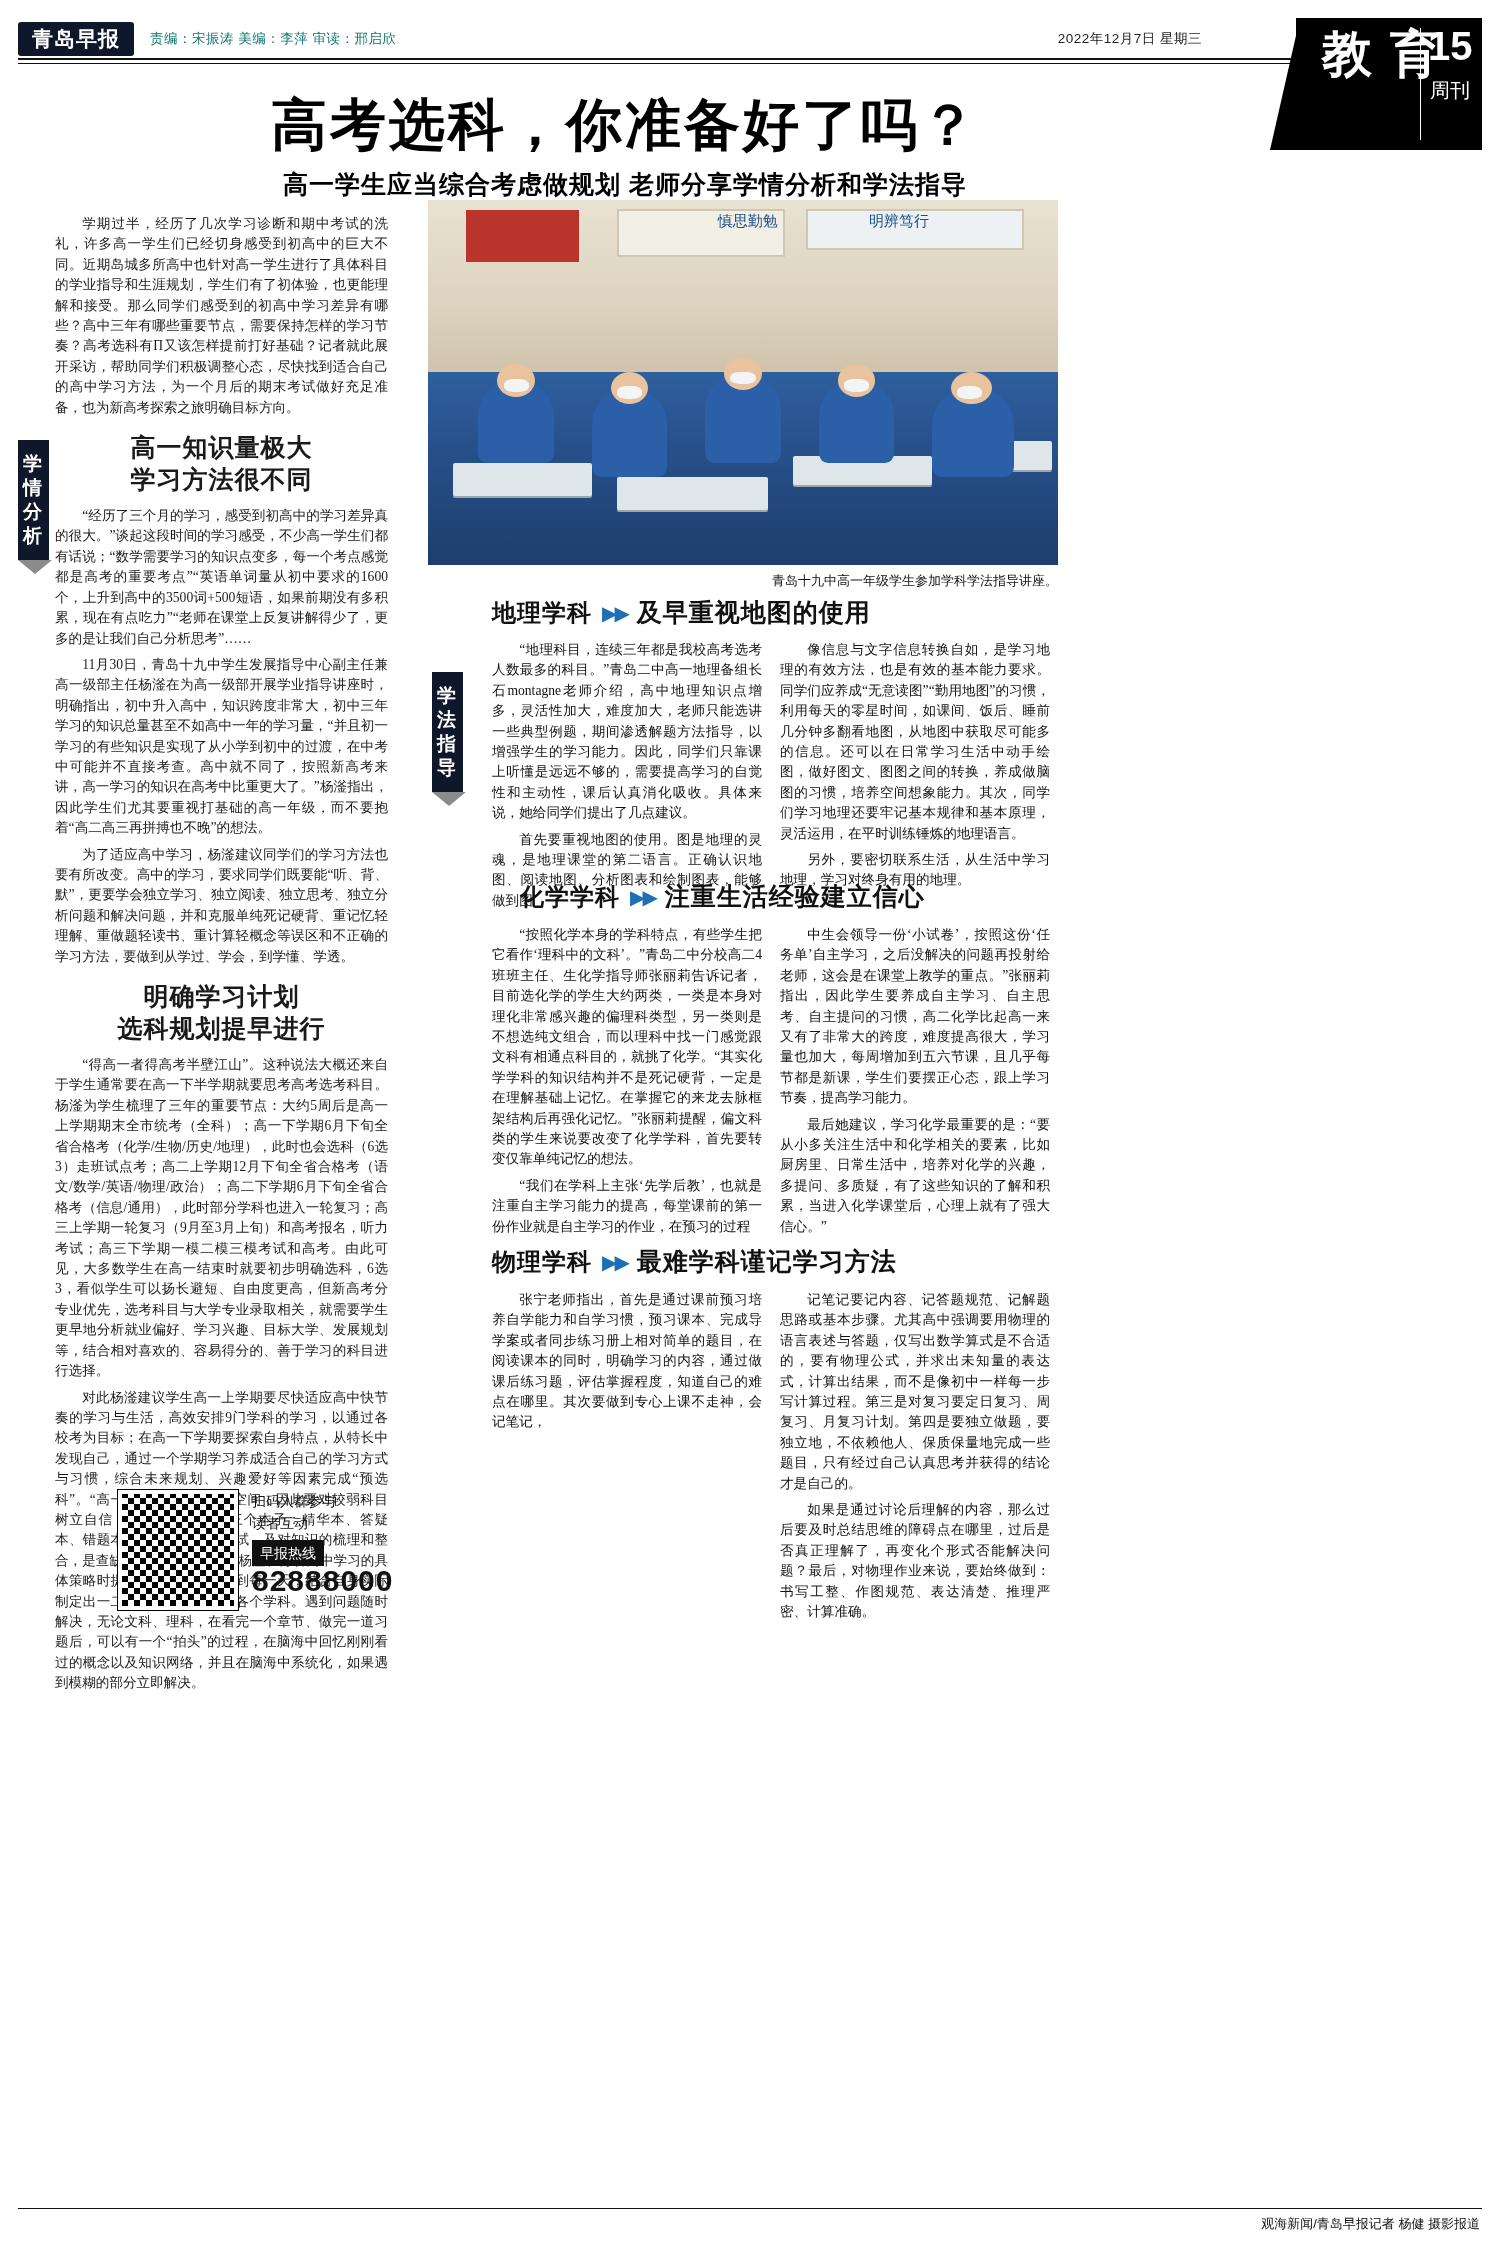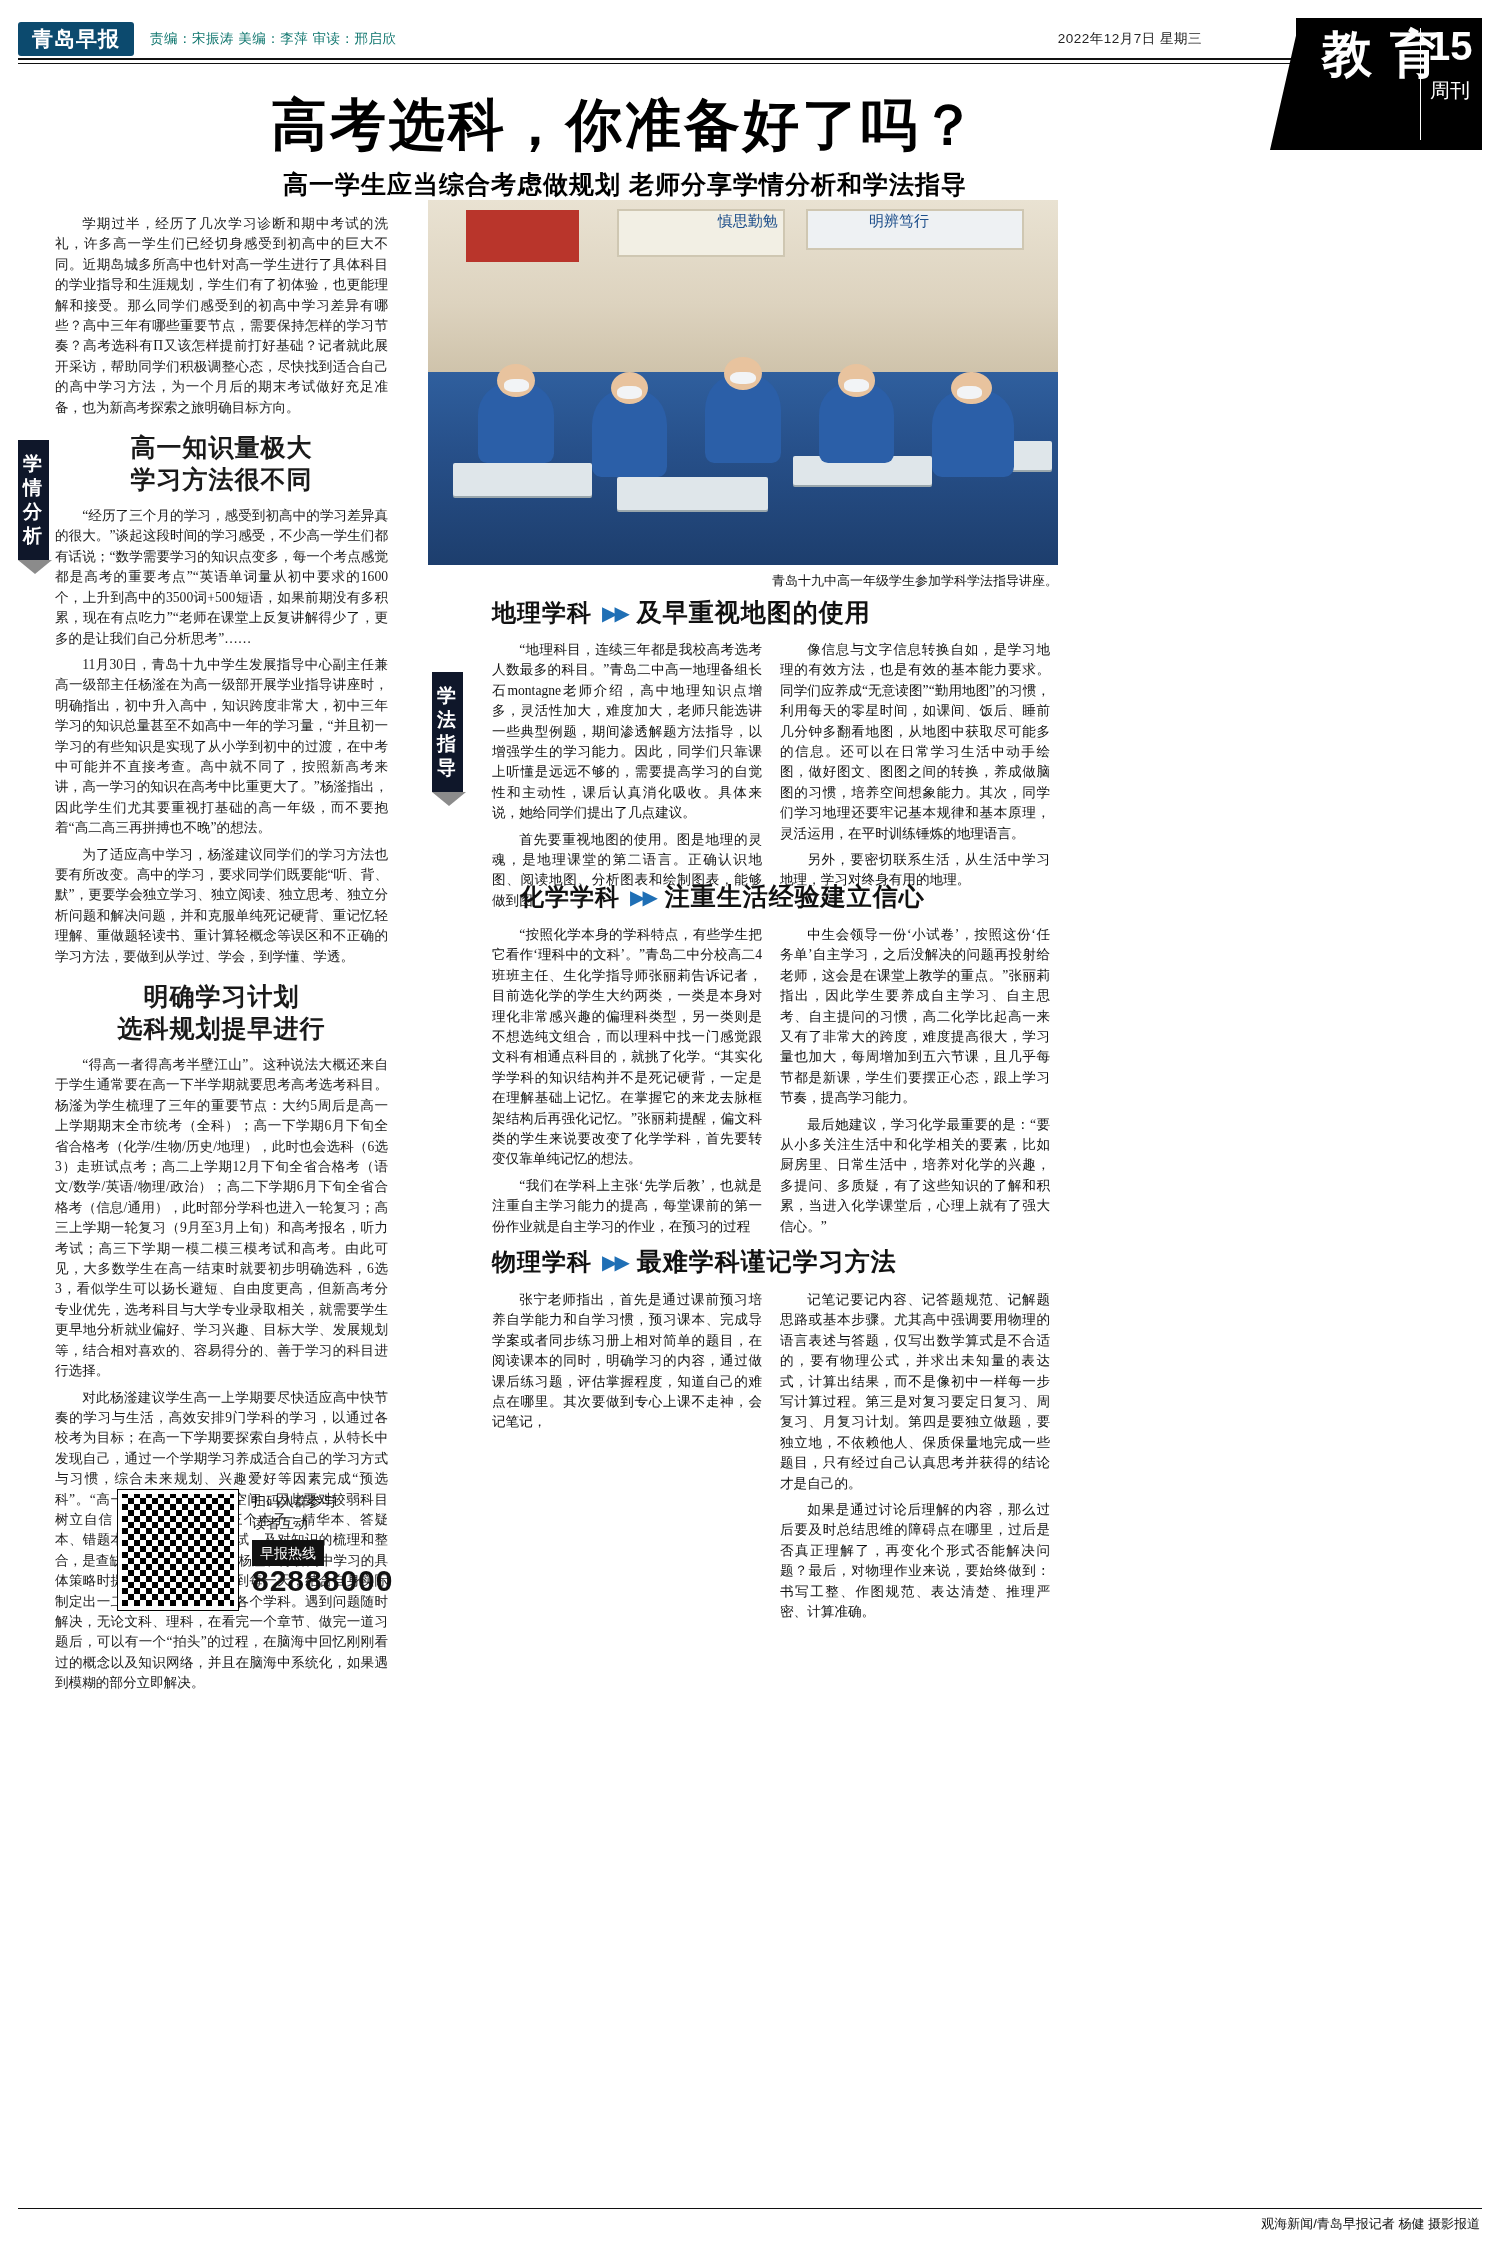--- a/index.html
+++ b/index.html
@@ -1,21 +1,21 @@
 <!DOCTYPE html>
 <html><head>
 <meta charset="utf-8">
 <style>
   html,body{margin:0;padding:0;background:#fff;}
   body{width:1500px;height:2243px;font-family:"Liberation Serif",serif;color:#111;position:relative;overflow:hidden;}
   .page{position:relative;width:1500px;height:2243px;box-sizing:border-box;padding:0;}
 
   
   .masthead{position:absolute;top:18px;left:18px;right:18px;height:52px;}
-  .logo{position:absolute;left:0;top:4px;width:116px;height:34px;background:#0c4a6e;color:#fff;font-family:"Liberation Sans",sans-serif;font-weight:bold;font-size:21px;line-height:34px;text-align:center;letter-spacing:1px;border-radius:3px;}
+  .logo{position:absolute;left:0;top:4px;width:116px;height:34px;background:#0f172a;color:#fff;font-family:"Liberation Sans",sans-serif;font-weight:bold;font-size:21px;line-height:34px;text-align:center;letter-spacing:1px;border-radius:3px;}
   .credits{position:absolute;left:132px;top:12px;font-size:13.5px;color:#0f766e;font-family:"Liberation Sans",sans-serif;letter-spacing:.5px;}
   .dateline{position:absolute;right:280px;top:12px;font-size:13.5px;color:#222;font-family:"Liberation Sans",sans-serif;letter-spacing:.5px;}
   .rule{position:absolute;left:18px;right:18px;top:58px;height:2px;background:#111;}
   .rule2{position:absolute;left:18px;right:18px;top:63px;height:1px;background:#111;}
 
   
   .flag{position:absolute;right:18px;top:18px;width:212px;height:132px;}
   .flag .blk{position:absolute;left:26px;top:0;width:186px;height:132px;background:#000;}
   .flag .slant{position:absolute;left:0;top:0;width:0;height:0;border-left:30px solid transparent;border-bottom:132px solid #000;}
   .flag .ch{position:absolute;left:52px;top:8px;color:#fff;font-family:"Liberation Sans",sans-serif;font-weight:bold;font-size:50px;line-height:56px;letter-spacing:2px;}

